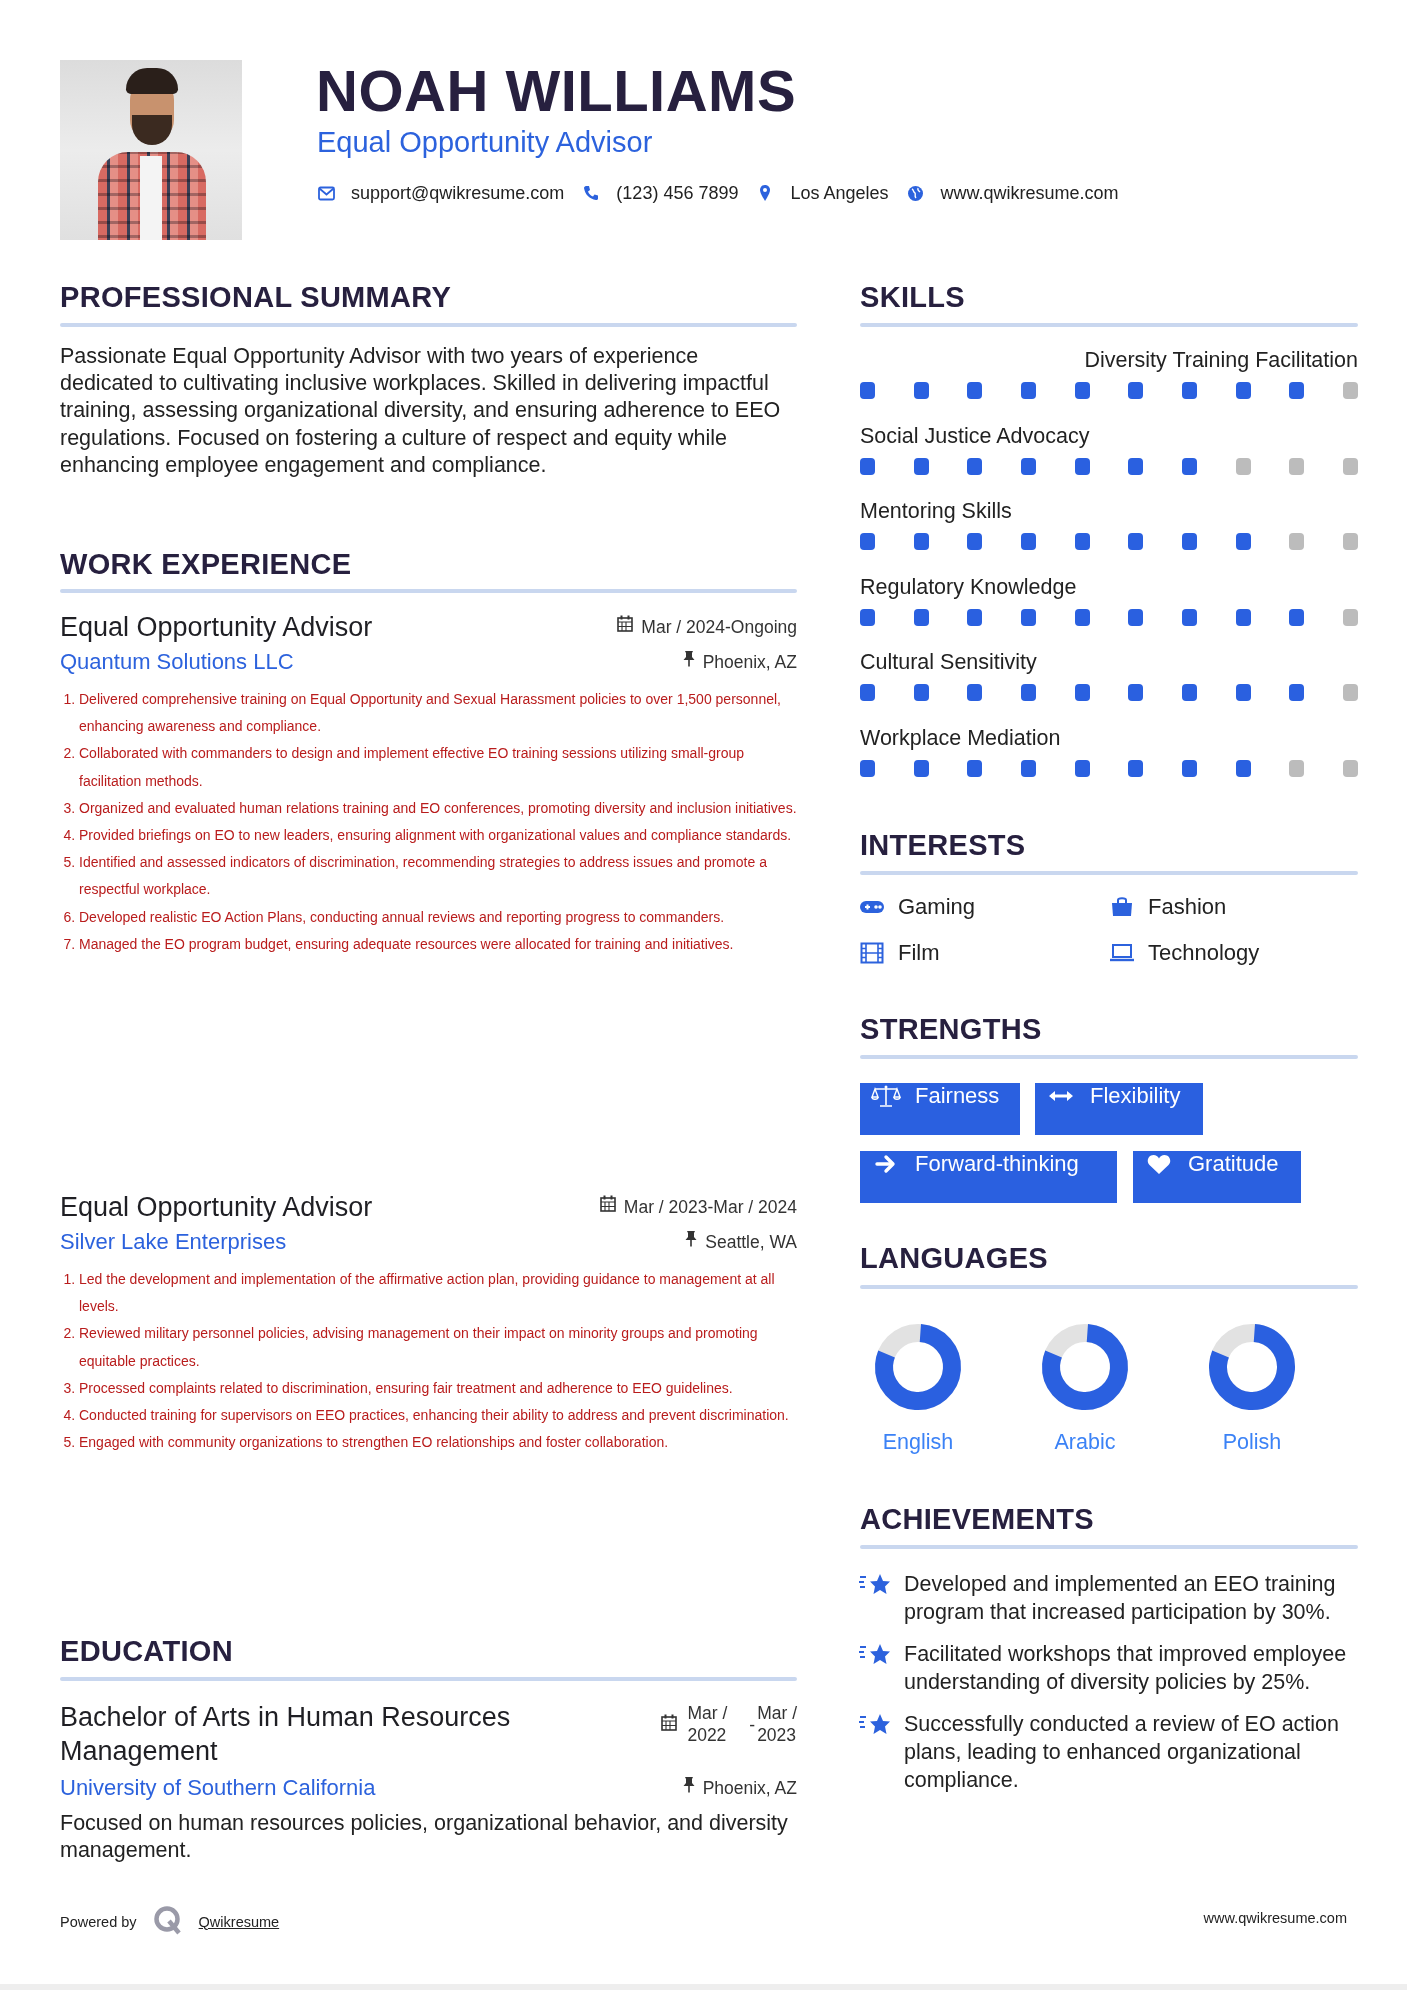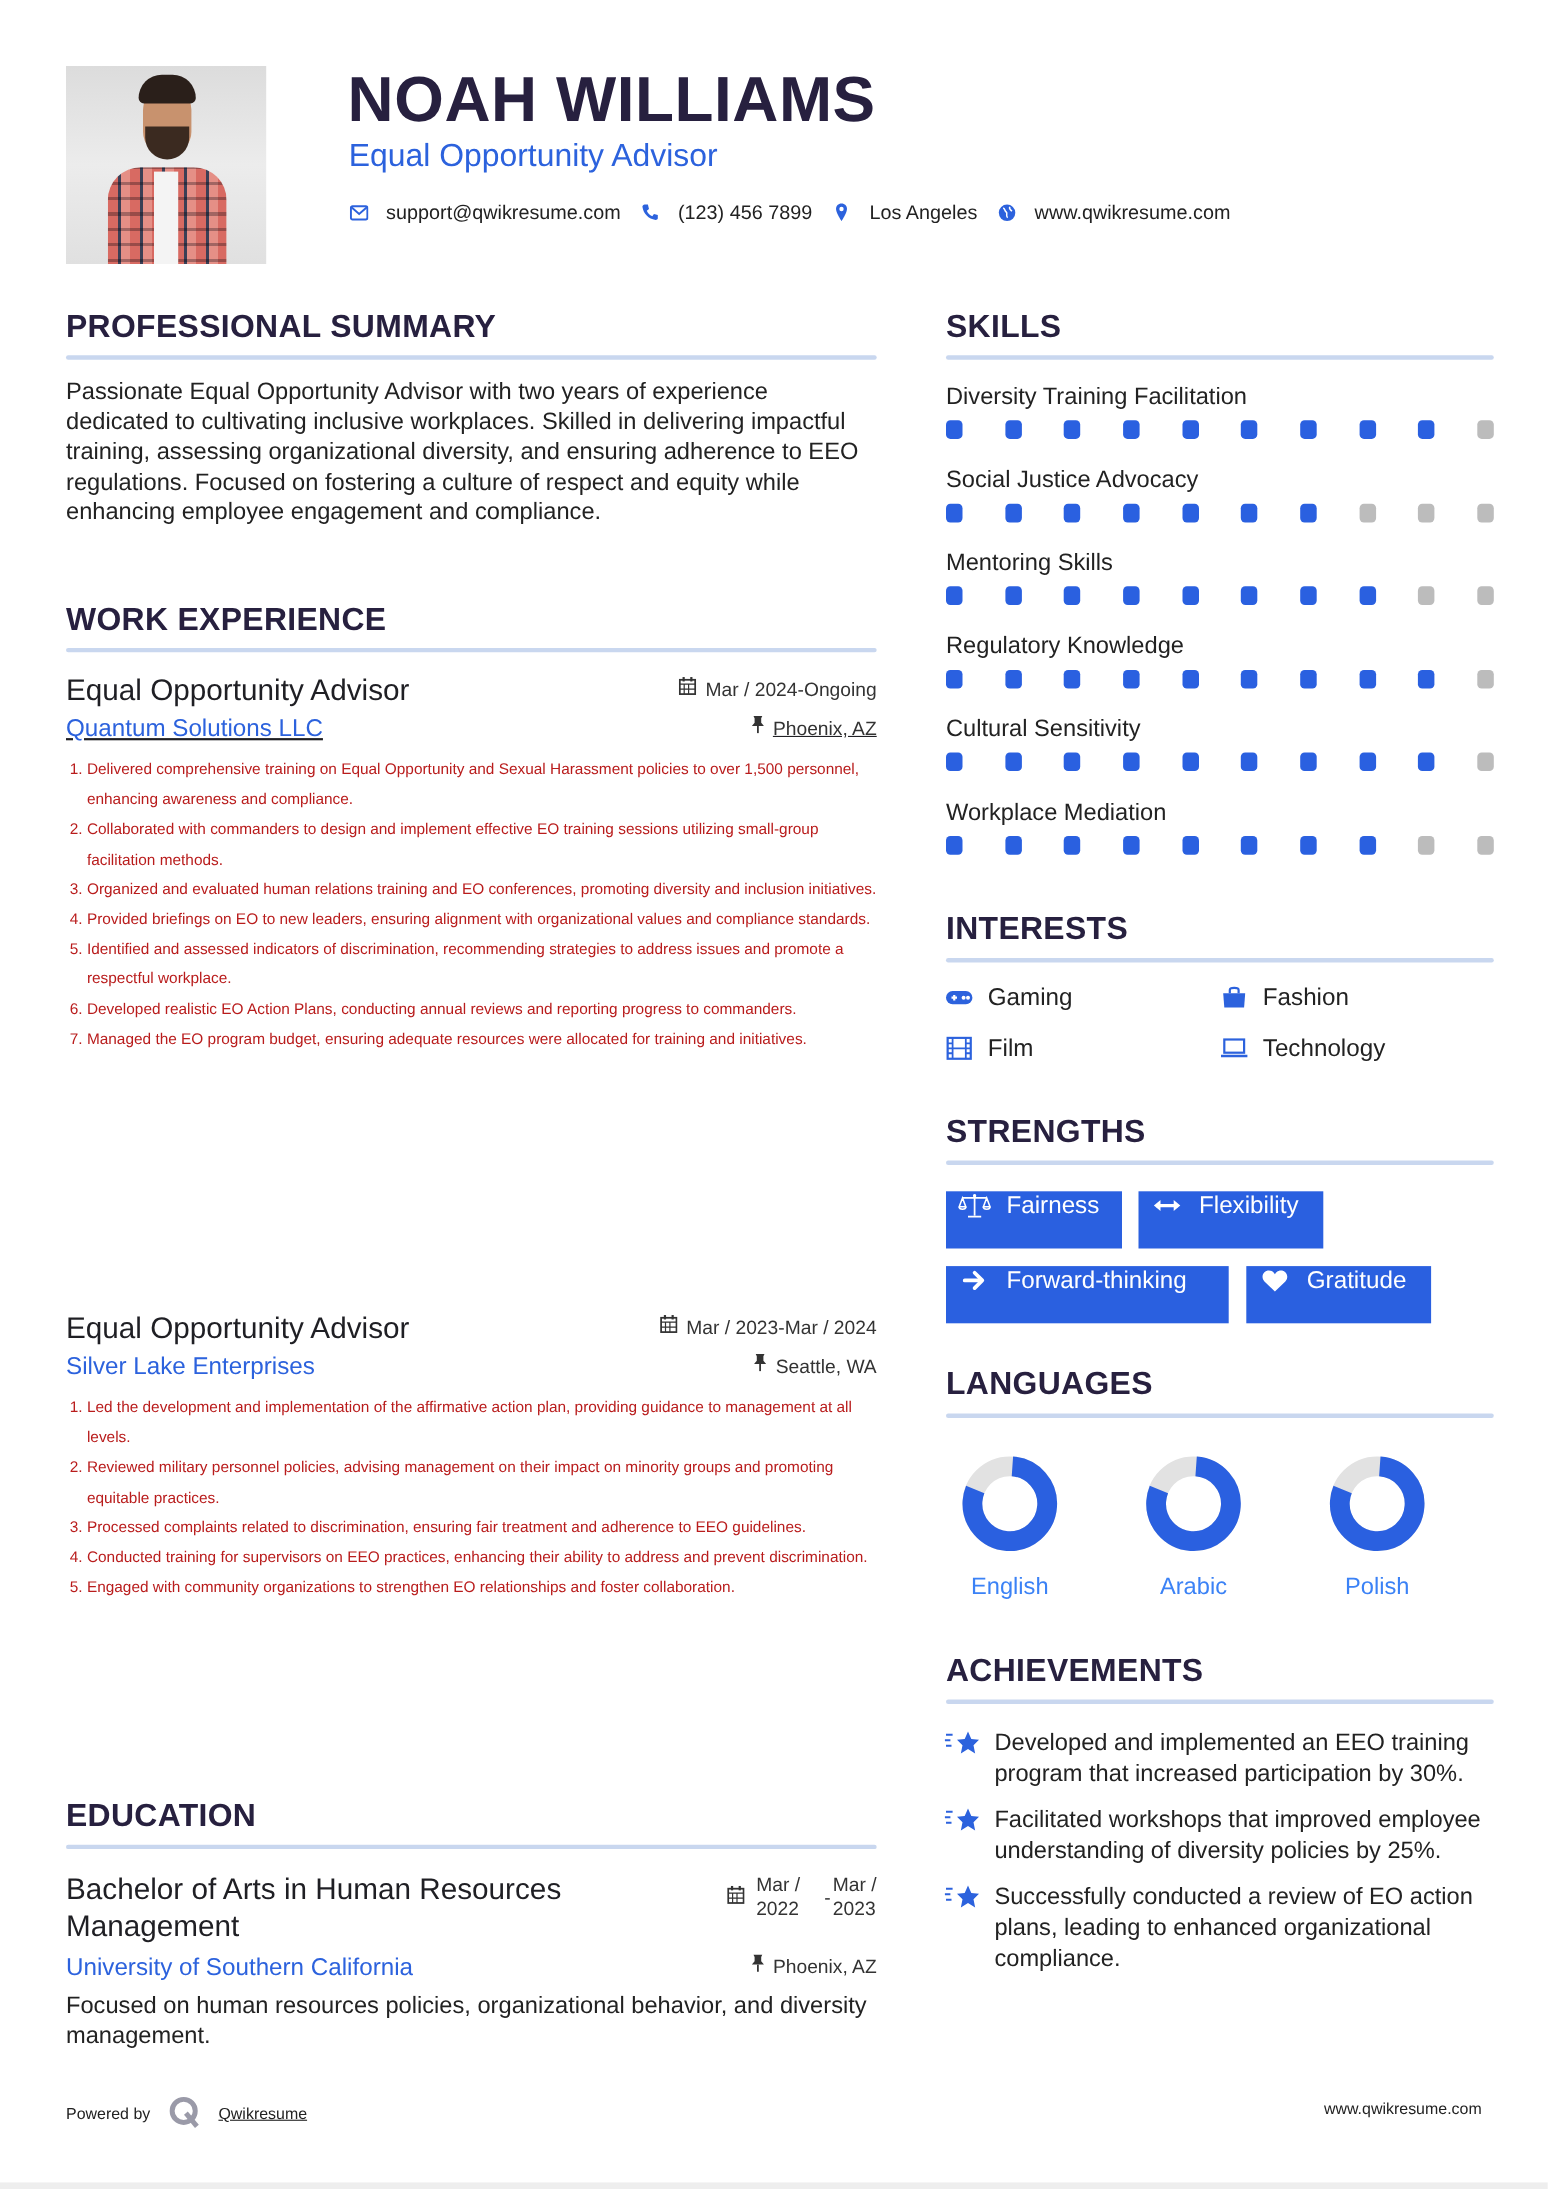--- a/index.html
+++ b/index.html
@@ -133,21 +133,21 @@
     <div class="meta">
       <svg width="16" height="17" viewBox="0 0 16 17">
           <rect x="1" y="3" width="14" height="13" fill="none" stroke="#333" stroke-width="1.6"></rect>
           <path d="M1 7 H15 M5 7 V16 M9 7 V16 M1 11.5 H15" stroke="#333" stroke-width="1.1"></path>
           <rect x="3.5" y="0.5" width="2" height="4" fill="#333"></rect>
           <rect x="10.5" y="0.5" width="2" height="4" fill="#333"></rect>
         </svg>
       <span>Mar / 2024-Ongoing</span>
     </div>
   </div>
-  <div style="display:flex; justify-content:space-between; align-items:center; margin-top:4px;text-decoration:underline;">
+  <div style="display:flex; justify-content:space-between; align-items:center; margin-top:4px;">
     <div class="company">Quantum Solutions LLC</div>
     <div class="meta">
       <svg width="12" height="17" viewBox="0 0 12 17">
           <path d="M2 1 H10 L9 3 V7 L11.5 10 H0.5 L3 7 V3 Z" fill="#333"></path>
           <rect x="5.2" y="10" width="1.6" height="6.5" fill="#333"></rect>
         </svg>
       <span>Phoenix, AZ</span>
     </div>
   </div>
   <ol class="bul" style="margin-top:10px;">
@@ -226,21 +226,21 @@
         </svg>
       <span>Phoenix, AZ</span>
     </div>
   </div>
   <div class="body-text" style="margin-top:8px;">Focused on human resources policies, organizational behavior, and diversity management.</div>
 </div>
 
 <div class="abs rcol sec-h" style="top:280px;">SKILLS</div>
 <div class="abs rcol rule" style="top:323px;"></div>
 <div class="abs rcol" style="top:346px;" id="skills-list">
-    <div style="height: 75.5px;">
+    <div style="height: 75.5px; text-align: right;">
       <div class="skill-label">Diversity Training Facilitation</div>
       <div class="dots">
         <span class="dot"></span>
         <span class="dot"></span>
         <span class="dot"></span>
         <span class="dot"></span>
         <span class="dot"></span>
         <span class="dot"></span>
         <span class="dot"></span>
         <span class="dot"></span>

